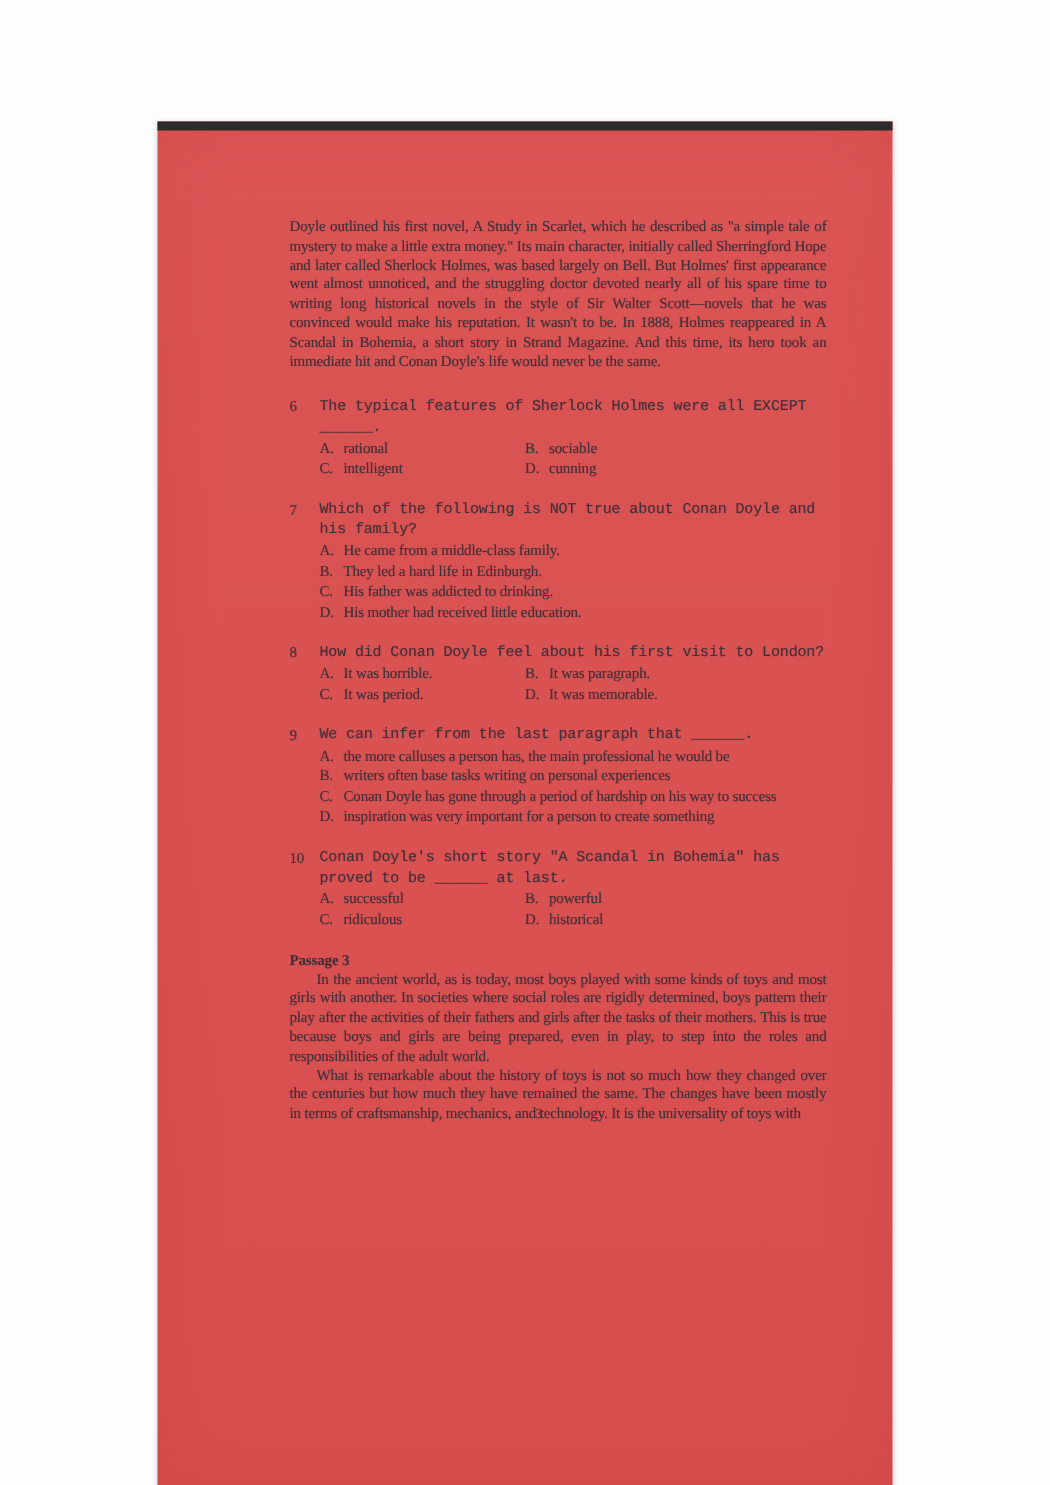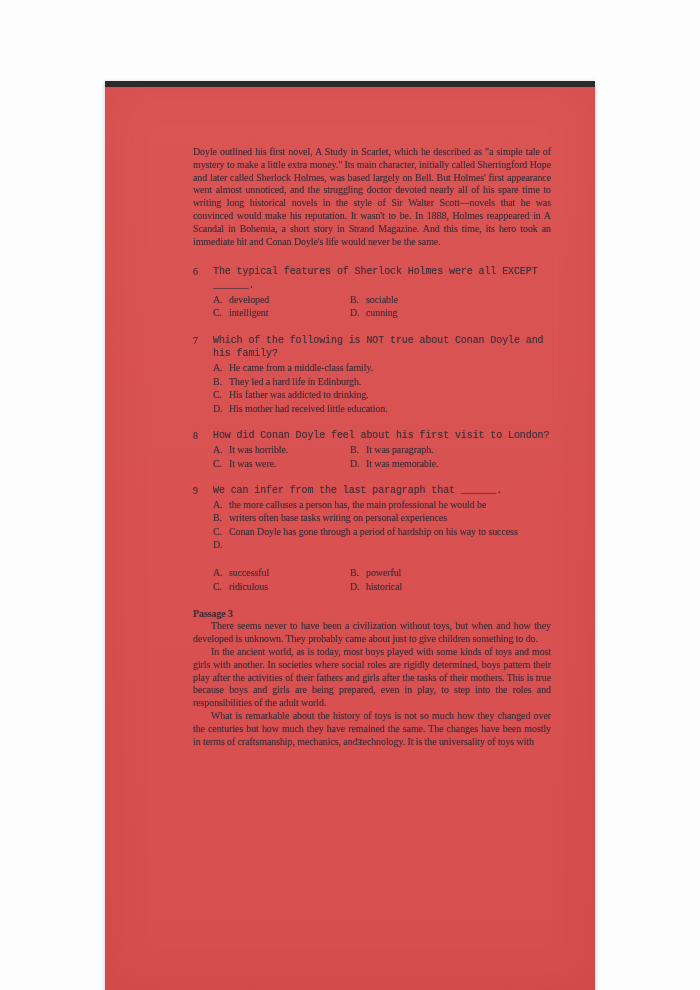--- a/index.html
+++ b/index.html
@@ -74,21 +74,21 @@
     <p class="para intro">Doyle outlined his first novel, A Study in Scarlet, which he described as "a simple tale of mystery to make a little extra money." Its main character, initially called Sherringford Hope and later called Sherlock Holmes, was based largely on Bell. But Holmes' first appearance went almost unnoticed, and the struggling doctor devoted nearly all of his spare time to writing long historical novels in the style of Sir Walter Scott—novels that he was convinced would make his reputation. It wasn't to be. In 1888, Holmes reappeared in A Scandal in Bohemia, a short story in Strand Magazine. And this time, its hero took an immediate hit and Conan Doyle's life would never be the same.</p>
 
     <div class="question">
       <div class="q-row">
         <span class="q-num">6</span>
         <span class="q-stem">The typical features of Sherlock Holmes were all EXCEPT ______.</span>
       </div>
       <div class="options two-col">
         <div class="opt">
           <span class="opt-letter">A.</span>
-          <span>developed</span>
+          <span>rational</span>
         </div>
         <div class="opt">
           <span class="opt-letter">B.</span>
           <span>sociable</span>
         </div>
         <div class="opt">
           <span class="opt-letter">C.</span>
           <span>intelligent</span>
         </div>
         <div class="opt">
@@ -132,21 +132,21 @@
         <div class="opt">
           <span class="opt-letter">A.</span>
           <span>It was horrible.</span>
         </div>
         <div class="opt">
           <span class="opt-letter">B.</span>
           <span>It was paragraph.</span>
         </div>
         <div class="opt">
           <span class="opt-letter">C.</span>
-          <span>It was were.</span>
+          <span>It was period.</span>
         </div>
         <div class="opt">
           <span class="opt-letter">D.</span>
           <span>It was memorable.</span>
         </div>
       </div>
     </div>
 
     <div class="question">
       <div class="q-row">
@@ -161,25 +161,30 @@
         <div class="opt">
           <span class="opt-letter">B.</span>
           <span>writers often base tasks writing on personal experiences</span>
         </div>
         <div class="opt">
           <span class="opt-letter">C.</span>
           <span>Conan Doyle has gone through a period of hardship on his way to success</span>
         </div>
         <div class="opt">
           <span class="opt-letter">D.</span>
-        </div>
-      </div>
-    </div>
-
-    <div class="question">
+          <span>inspiration was very important for a person to create something</span>
+        </div>
+      </div>
+    </div>
+
+    <div class="question">
+      <div class="q-row">
+        <span class="q-num">10</span>
+        <span class="q-stem">Conan Doyle's short story "A Scandal in Bohemia" has proved to be ______ at last.</span>
+      </div>
       <div class="options two-col">
         <div class="opt">
           <span class="opt-letter">A.</span>
           <span>successful</span>
         </div>
         <div class="opt">
           <span class="opt-letter">B.</span>
           <span>powerful</span>
         </div>
         <div class="opt">
@@ -187,20 +192,19 @@
           <span>ridiculous</span>
         </div>
         <div class="opt">
           <span class="opt-letter">D.</span>
           <span>historical</span>
         </div>
       </div>
     </div>
 
     <p class="para passage-heading">Passage 3</p>
-    <p class="para p3">There seems never to have been a civilization without toys, but when and how they developed is unknown. They probably came about just to give children something to do.</p>
     <p class="para p3">In the ancient world, as is today, most boys played with some kinds of toys and most girls with another. In societies where social roles are rigidly determined, boys pattern their play after the activities of their fathers and girls after the tasks of their mothers. This is true because boys and girls are being prepared, even in play, to step into the roles and responsibilities of the adult world.</p>
     <p class="para p3">What is remarkable about the history of toys is not so much how they changed over the centuries but how much they have remained the same. The changes have been mostly in terms of craftsmanship, mechanics, and technology. It is the universality of toys with</p>
 
   </div>
 
   <div class="pagenum">3</div>
 </div>
 
 </body></html>

